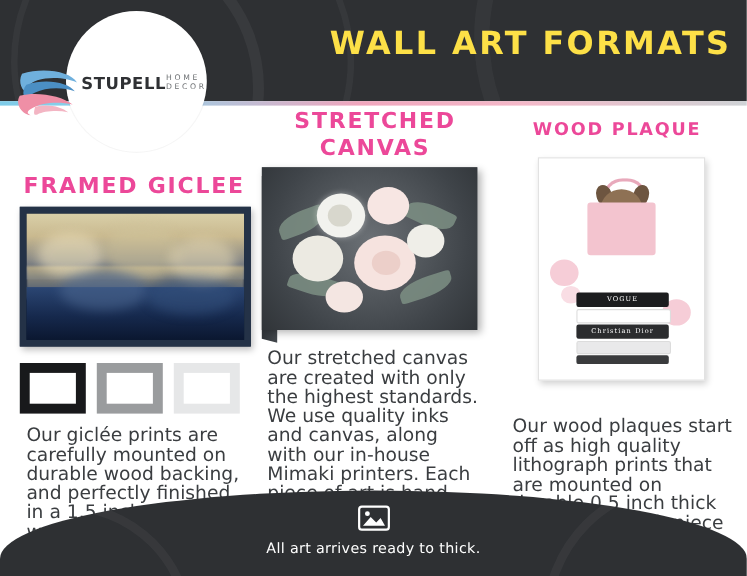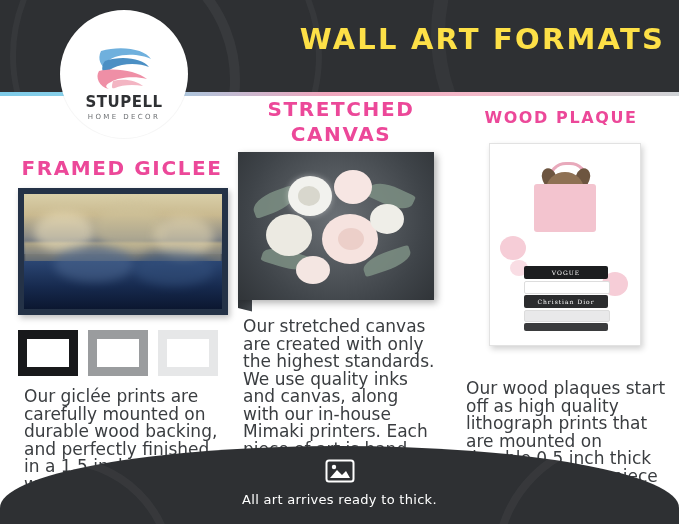--- a/index.html
+++ b/index.html
@@ -87,23 +87,22 @@
   .logo-wrap {
     position: absolute;
     left: 60px;
     top: 10px;
     width: 128px;
     height: 128px;
     border-radius: 50%;
     background: #ffffff;
     box-shadow: 0 0 0 1px rgba(0,0,0,0.04);
     display: flex;
-    flex-direction: column;
     align-items: center;
-    justify-content: center;
+    justify-content: flex-end;
   }
   .logo-mark {
     position: relative;
     width: 62px;
     height: 44px;
     margin-top: 17px;
   }
   .logo-name {
     margin-top: 4px;
     font-size: 15px;

